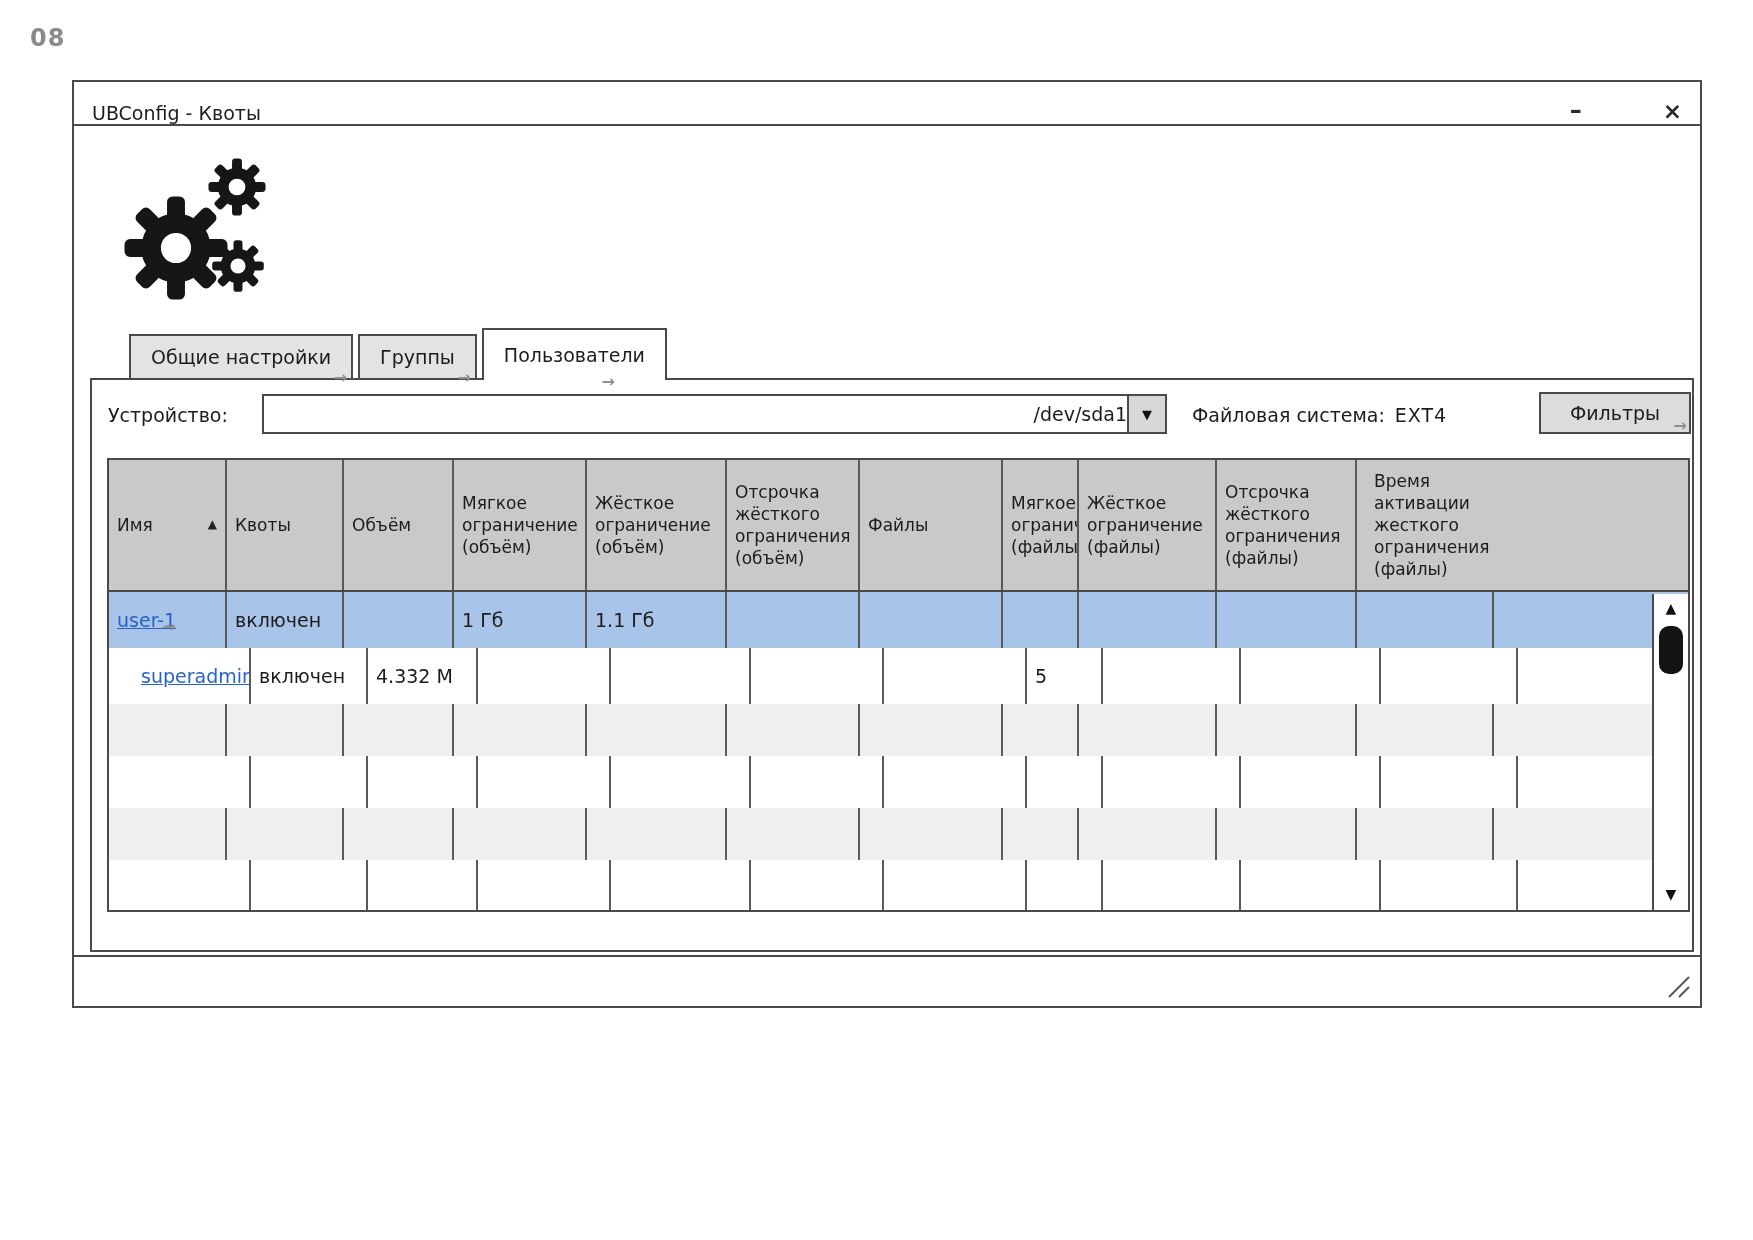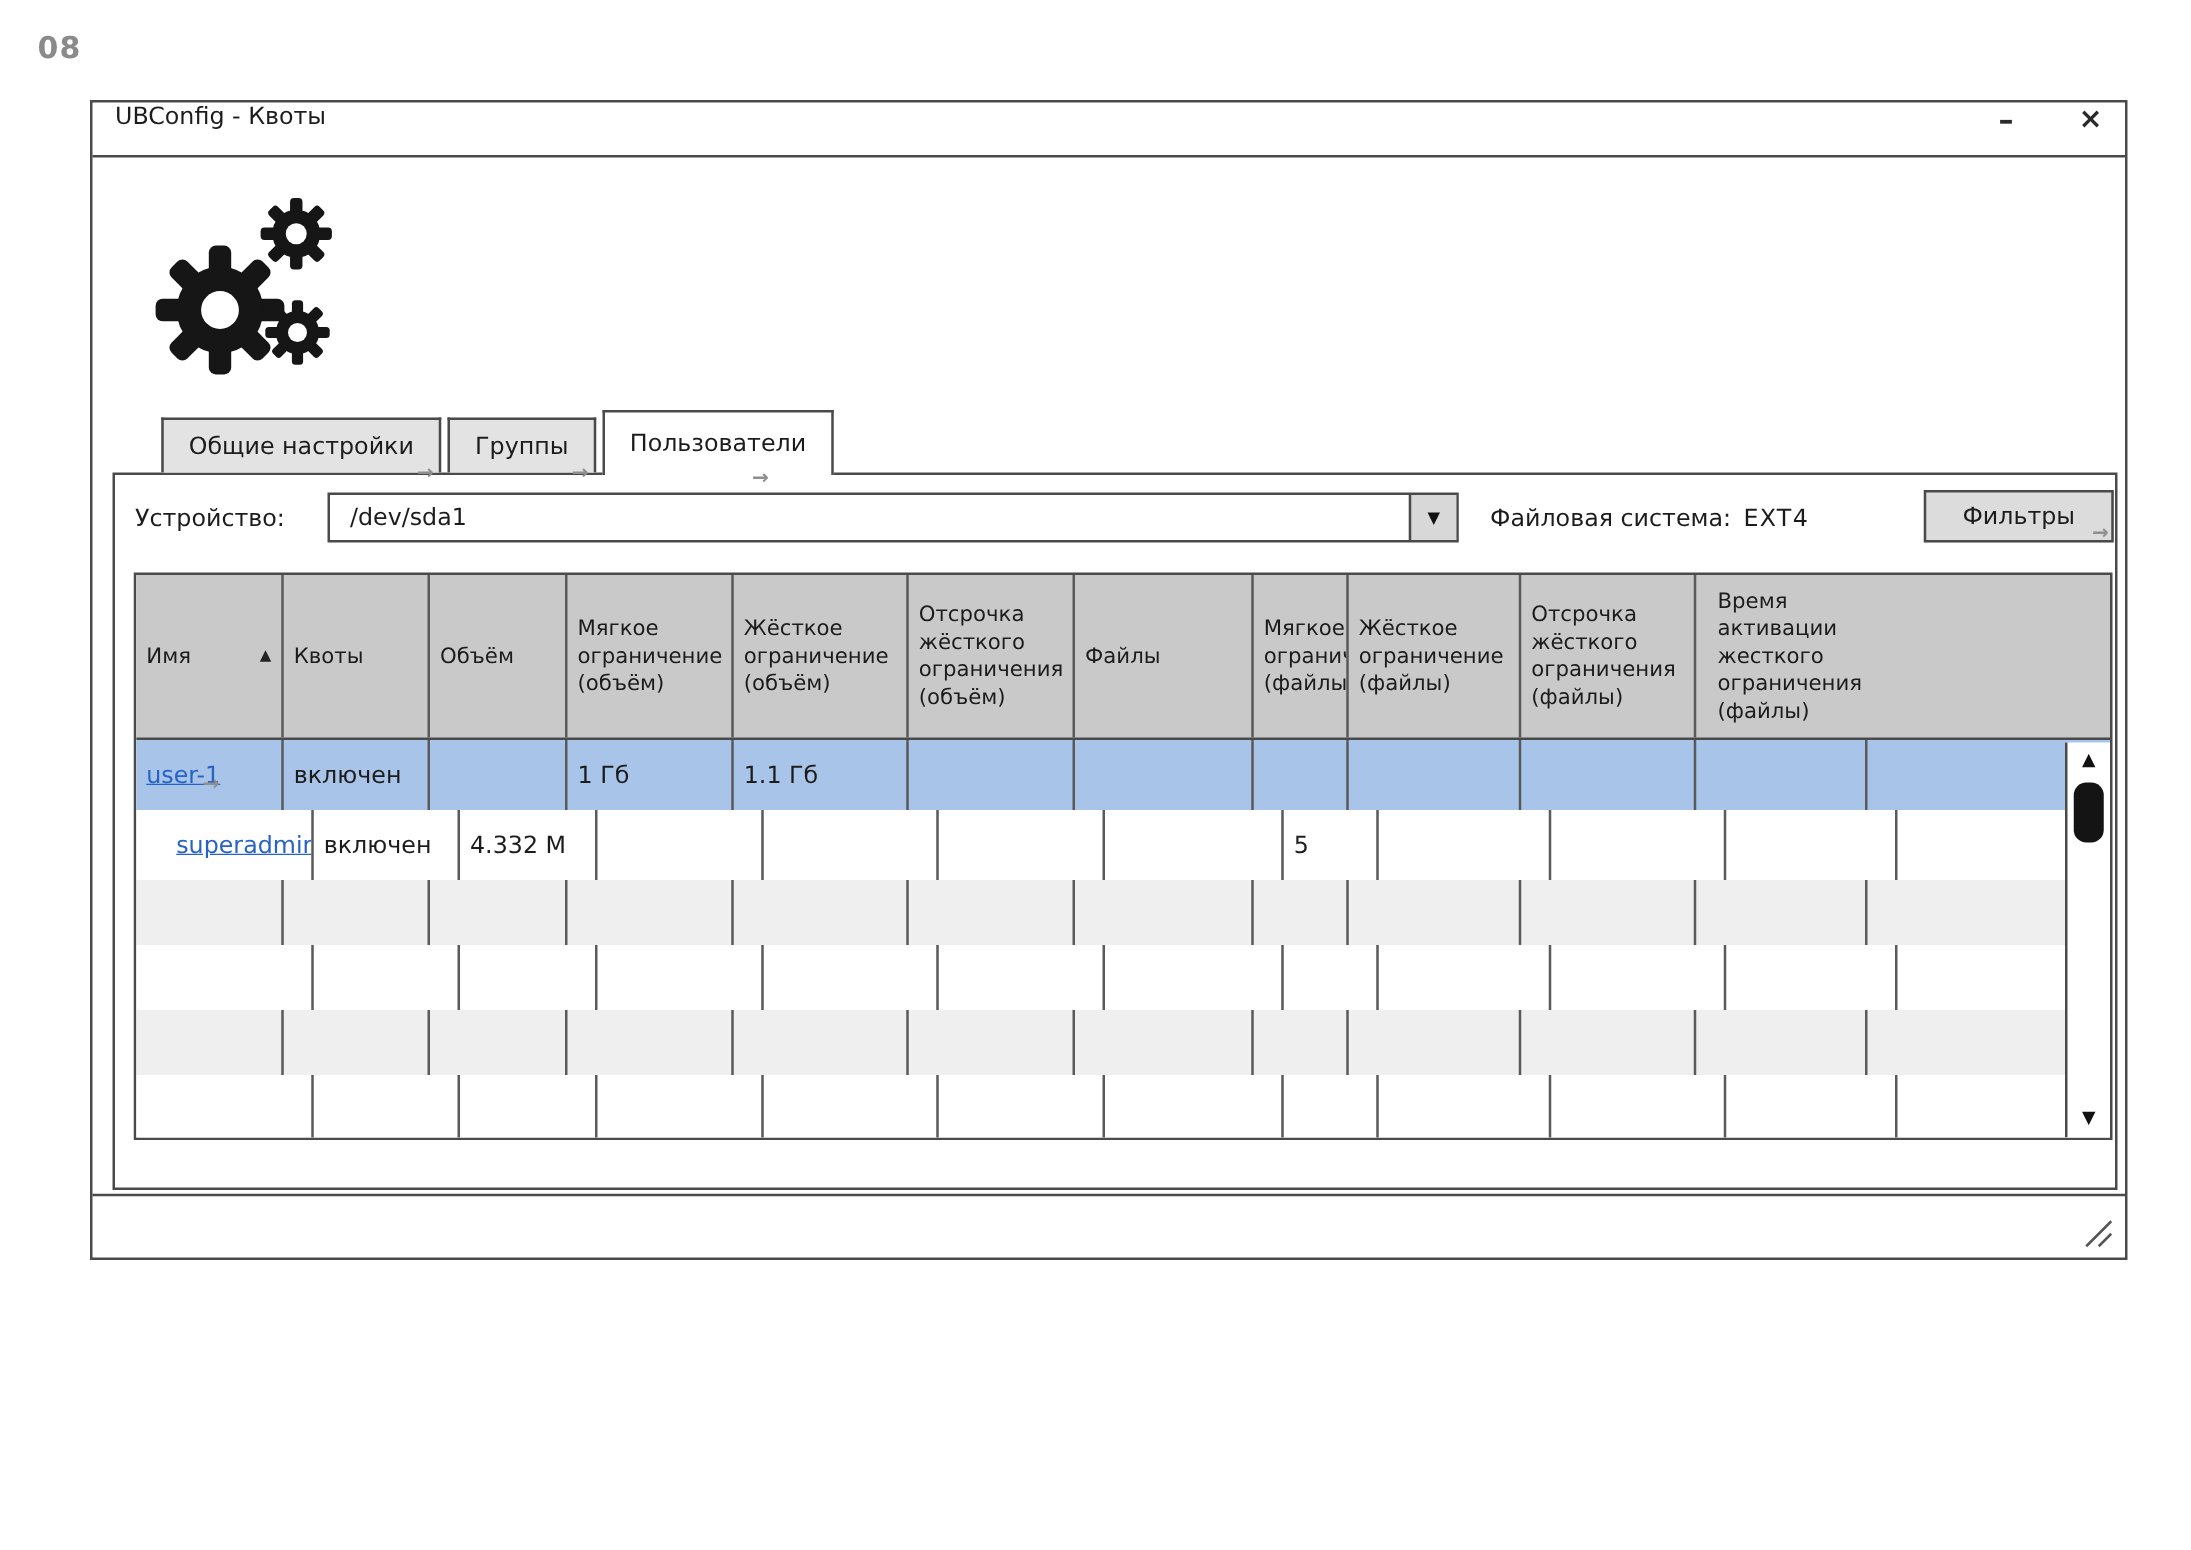--- a/index.html
+++ b/index.html
@@ -7,21 +7,21 @@
     font-family: "DejaVu Sans", "Liberation Sans", sans-serif; color: #1c1c1c; }
   body { position: relative; overflow: hidden; }
 
   .slide-number { position: absolute; left: 30px; top: 24px; font-size: 24px;
     font-weight: bold; color: #8a8a8a; letter-spacing: 1px; }
 
   
   .window { position: absolute; left: 72px; top: 80px; width: 1630px; height: 928px;
     border: 2px solid #4a4a4a; background: #ffffff; }
   .titlebar { height: 44px; border-bottom: 2px solid #4a4a4a; display: flex;
-    align-items: flex-start; padding: 0 18px; font-size: 19px; }
+    align-items: flex-end; padding: 0 18px; font-size: 19px; gap: 29px; }
   .titlebar .title { flex: 1; }
   .win-btn { font-weight: bold; cursor: default; color: #2a2a2a; }
   .win-min { font-size: 24px; margin-right: 52px; }
   .win-close { font-size: 23px; }
 
   .content { position: absolute; left: 0; right: 0; top: 44px; bottom: 0; }
 
   .app-icon { position: absolute; left: 44px; top: 24px; width: 165px; height: 160px; }
   .description { position: absolute; left: 252px; top: 92px; font-size: 19px;
     white-space: nowrap; }
@@ -39,21 +39,21 @@
   .tab .hotspot-arrow { right: 4px; bottom: -8px; }
   .tab.active .hotspot-arrow { right: 50px; bottom: -10px; }
 
   
   .panel { position: absolute; left: 16px; top: 252px; width: 1604px; height: 574px;
     border: 2px solid #4a4a4a; background: #ffffff; z-index: 2; }
 
   .device-label { position: absolute; left: 16px; top: 24px; font-size: 19px; }
   .combo { position: absolute; left: 170px; top: 14px; width: 905px; height: 40px;
     border: 2px solid #4a4a4a; background: #ffffff; display: flex; align-items: center; }
-  .combo .combo-value { padding-left: 16px; font-size: 19px; flex: 1; }
+  .combo .combo-value { padding-left: 16px; font-size: 19px; flex: 1; text-align: right; }
   .combo .combo-btn { width: 38px; height: 100%; border-left: 2px solid #4a4a4a;
     background: #d8d8d8; display: flex; align-items: center; justify-content: center;
     font-size: 13px; color: #111; cursor: default; }
   .fs-group { position: absolute; left: 1100px; top: 24px; font-size: 19px;
     white-space: nowrap; }
   .fs-group .fs-value { margin-left: 10px; letter-spacing: 1px; }
   .filters-btn { position: absolute; left: 1447px; top: 12px; width: 152px; height: 42px;
     border: 2px solid #4a4a4a; background: #dcdcdc; font-size: 19px; display: flex;
     align-items: center; justify-content: center; cursor: default; }
   .filters-btn .hotspot-arrow { right: 2px; bottom: -2px; }

